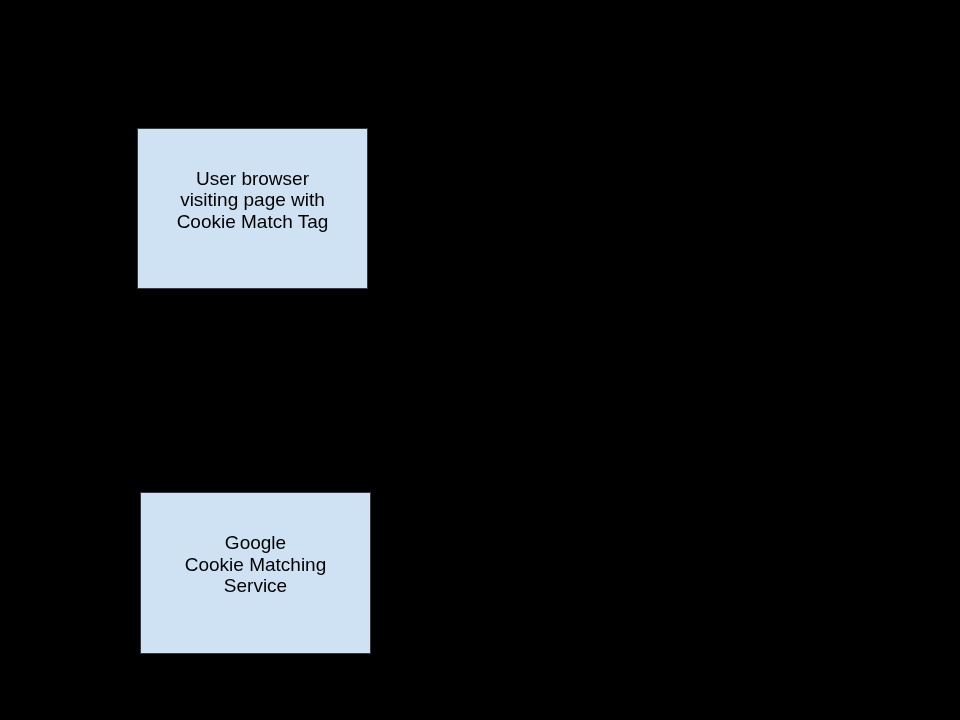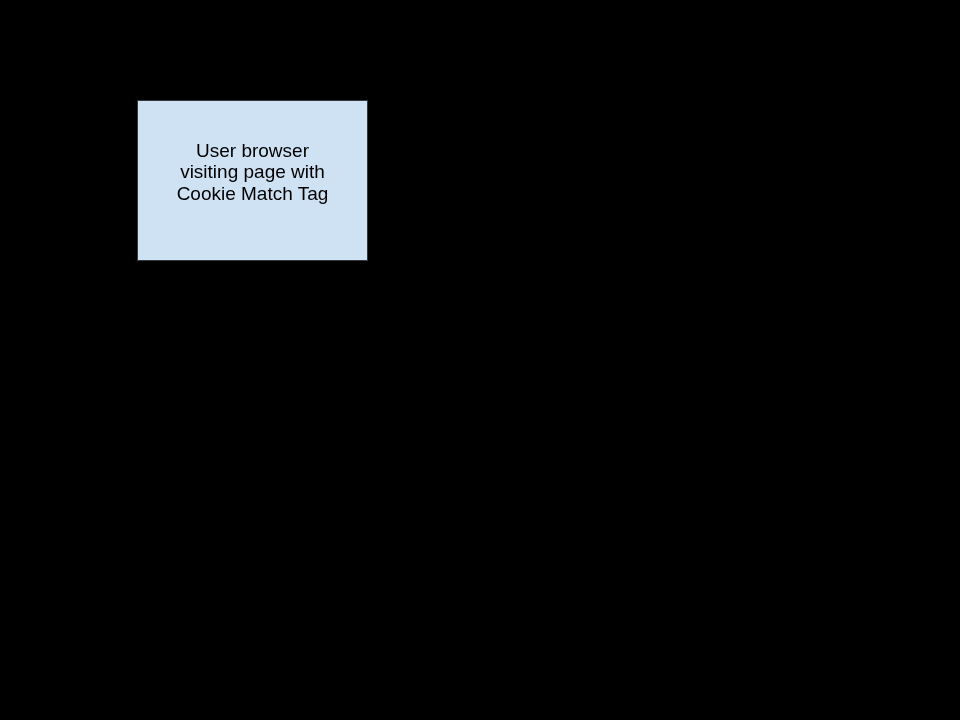--- a/index.html
+++ b/index.html
@@ -30,30 +30,35 @@
     
     padding: 0 8px 17px 8px;
   }
   .node-label {
     color: var(--text-color, #000000);
     font-size: 19px;
     line-height: 21.5px;
     text-align: center;
     white-space: pre-line;
   }
-  .node-user-browser   { left: 137px; top: 100px; width: 231px; height: 161px; }
+  .node-user-browser   { left: 137px; top: 128px; width: 231px; height: 161px; }
   .node-buyers-service { left: 696px; top: 116px; width: 232px; height: 161px; }
   .node-google-cms     { left: 140px; top: 492px; width: 231px; height: 162px; }
 </style>
 </head>
 <body>
 
 <div class="stage">
 
   <div class="node node-user-browser">
     <div class="node-label">User browser
 visiting page with
 Cookie Match Tag</div>
   </div>
 
 
+  <div class="node node-google-cms">
+    <div class="node-label">Google
+Cookie Matching
+Service</div>
+  </div>
 
 </div>
 
 </body></html>

